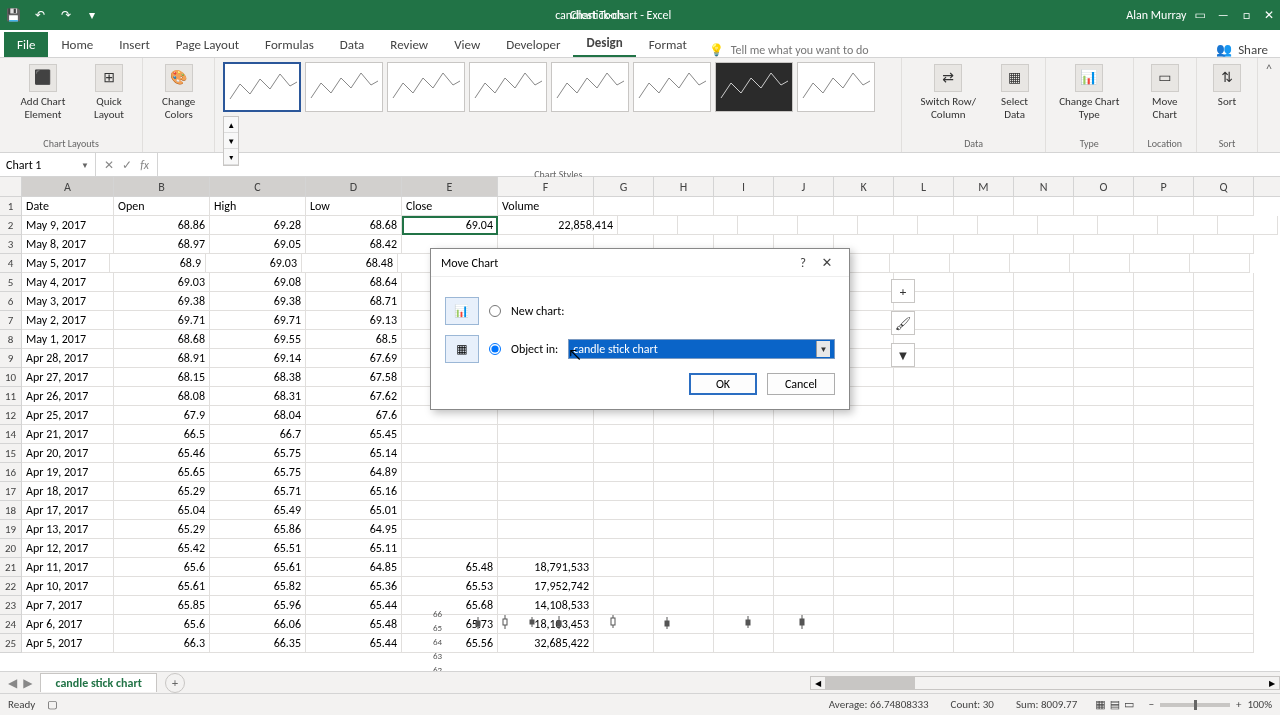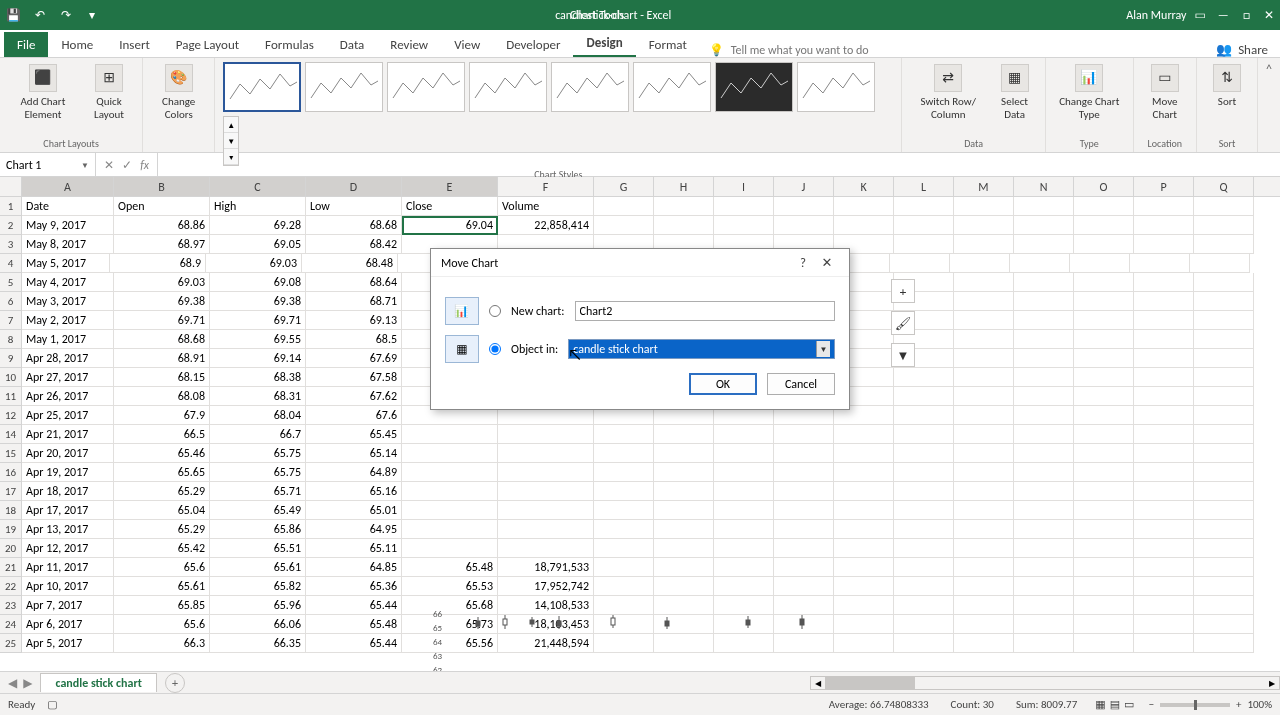--- a/index.html
+++ b/index.html
@@ -299,21 +299,21 @@
         <div class="cell" style="width:60px"></div>
         <div class="cell" style="width:60px"></div>
       </div>
       <div class="row">
         <div class="rowhdr">2</div>
         <div class="cell" style="width:92px">May 9, 2017</div>
         <div class="cell num" style="width:96px">68.86</div>
         <div class="cell num" style="width:96px">69.28</div>
         <div class="cell num" style="width:96px">68.68</div>
         <div class="cell num sel" style="width:96px">69.04</div>
-        <div class="cell num" style="width:96px">22,858,414</div>
+        <div class="cell num" style="width:120px">22,858,414</div>
         <div class="cell" style="width:60px"></div>
         <div class="cell" style="width:60px"></div>
         <div class="cell" style="width:60px"></div>
         <div class="cell" style="width:60px"></div>
         <div class="cell" style="width:60px"></div>
         <div class="cell" style="width:60px"></div>
         <div class="cell" style="width:60px"></div>
         <div class="cell" style="width:60px"></div>
         <div class="cell" style="width:60px"></div>
         <div class="cell" style="width:60px"></div>
@@ -739,21 +739,21 @@
         <div class="cell" style="width:60px"></div>
         <div class="cell" style="width:60px"></div>
       </div>
       <div class="row">
         <div class="rowhdr">25</div>
         <div class="cell" style="width:92px">Apr 5, 2017</div>
         <div class="cell num" style="width:96px">66.3</div>
         <div class="cell num" style="width:96px">66.35</div>
         <div class="cell num" style="width:96px">65.44</div>
         <div class="cell num" style="width:96px">65.56</div>
-        <div class="cell num" style="width:96px">21,448,594</div>
+        <div class="cell num" style="width:96px">32,685,422</div>
         <div class="cell" style="width:60px"></div>
         <div class="cell" style="width:60px"></div>
         <div class="cell" style="width:60px"></div>
         <div class="cell" style="width:60px"></div>
         <div class="cell" style="width:60px"></div>
         <div class="cell" style="width:60px"></div>
         <div class="cell" style="width:60px"></div>
         <div class="cell" style="width:60px"></div>
         <div class="cell" style="width:60px"></div>
         <div class="cell" style="width:60px"></div>
@@ -812,21 +812,20 @@
     <span>Move Chart</span>
     <span class="spacer"></span>
     <span class="tbtn">?</span>
     <span class="tbtn">✕</span>
   </div>
   <div class="dialog-body">
     <div class="dialog-row">
       <div class="dialog-icon">📊</div>
       <input type="radio" class="dialog-radio" style="">
       <span>New chart:</span>
-      <input class="dialog-input" value="Chart2" style="">
     </div>
     <div class="dialog-row">
       <div class="dialog-icon">▦</div>
       <input type="radio" class="dialog-radio" checked="" style="">
       <span>Object in:</span>
       <div class="dialog-select">
         <span>candle stick chart</span>
         <span class="dd">▼</span>
       </div>
     </div>

